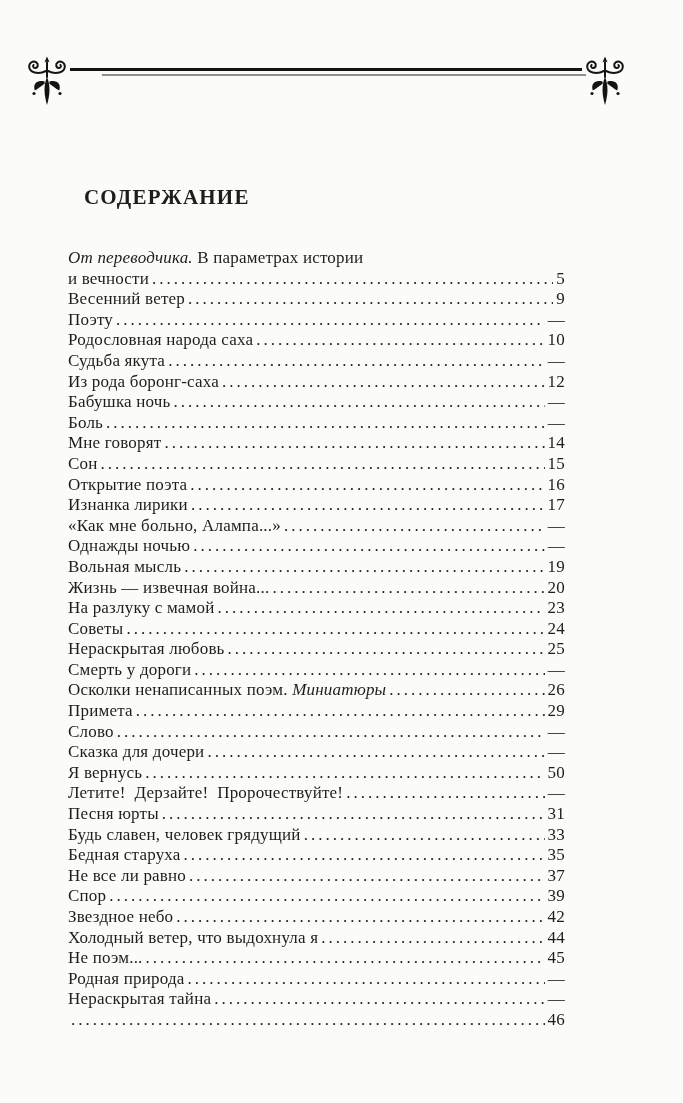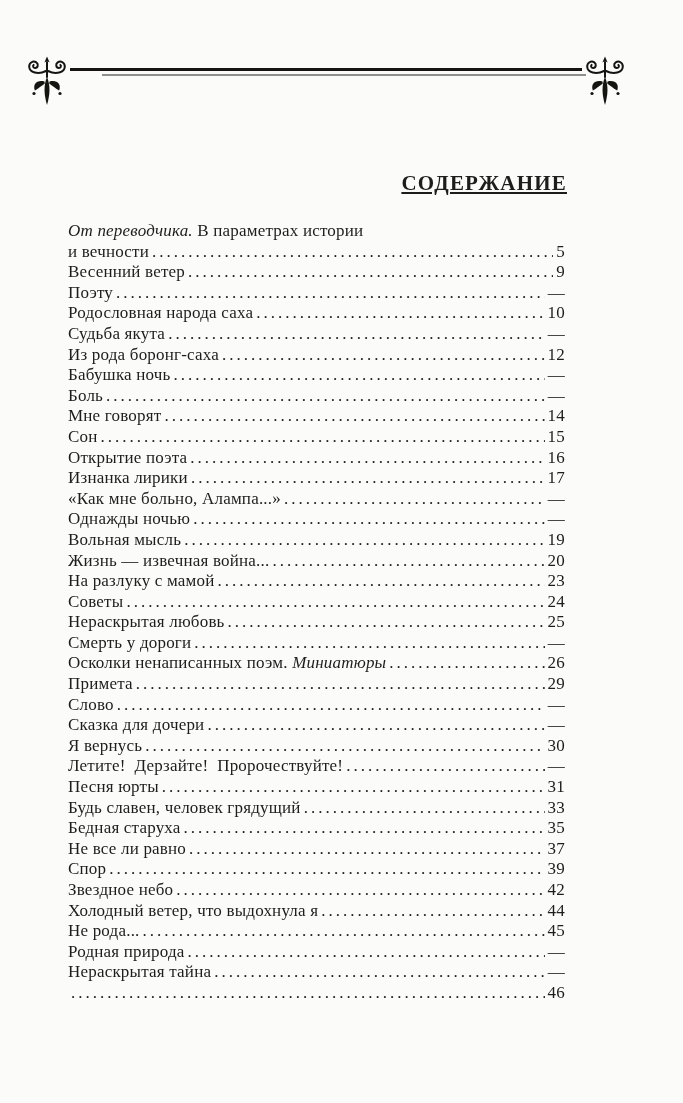--- a/index.html
+++ b/index.html
@@ -23,27 +23,27 @@
     position:absolute;top:56px;left:24px;width:604px;
     display:flex;align-items:flex-start;
   }
   .orn{width:46px;height:54px;flex:0 0 auto;}
   .orn.flip{transform:scaleX(-1);}
   .rules{flex:1;padding-top:12px;min-width:0;}
   .rule-main{height:3px;background:var(--rule);}
   .rule-shadow{height:2px;background:var(--rule-shadow);margin:3px -4px 0 32px;}
   
   .title{
-    position:absolute;top:169px;left:68px;width:497px;margin:2px;
-    text-align:right;
-    font-size:21px;font-weight:700;letter-spacing:1.2px;text-decoration:underline;
+    position:absolute;top:169px;left:68px;width:497px;margin:16px;
+    text-align:left;
+    font-size:21px;font-weight:700;letter-spacing:1.2px;
   }
   
   .toc{
-    position:absolute;top:221px;left:68px;width:497px;
+    position:absolute;top:248px;left:68px;width:497px;
     font-size:17px;letter-spacing:0.2px;
   }
   .toc-line{
     display:flex;align-items:baseline;
     height:20.6px;overflow:hidden;
   }
   .toc-label{white-space:pre;}
   .toc-label .it{font-style:italic;}
   .toc-dots{flex:1;overflow:hidden;white-space:nowrap;margin:0 1px 0 3px;}
   .toc-dots::after{
@@ -206,21 +206,21 @@
         <span class="toc-page">—</span>
       </div>
       <div class="toc-line">
         <span class="toc-label"><span>Сказка для дочери</span></span>
         <span class="toc-dots"></span>
         <span class="toc-page">—</span>
       </div>
       <div class="toc-line">
         <span class="toc-label"><span>Я вернусь</span></span>
         <span class="toc-dots"></span>
-        <span class="toc-page">30</span>
+        <span class="toc-page">50</span>
       </div>
       <div class="toc-line">
         <span class="toc-label"><span>Летите!  Дерзайте!  Пророчествуйте!</span></span>
         <span class="toc-dots"></span>
         <span class="toc-page">—</span>
       </div>
       <div class="toc-line">
         <span class="toc-label"><span>Песня юрты</span></span>
         <span class="toc-dots"></span>
         <span class="toc-page">31</span>
@@ -249,21 +249,21 @@
         <span class="toc-label"><span>Звездное небо</span></span>
         <span class="toc-dots"></span>
         <span class="toc-page">42</span>
       </div>
       <div class="toc-line">
         <span class="toc-label"><span>Холодный ветер, что выдохнула я</span></span>
         <span class="toc-dots"></span>
         <span class="toc-page">44</span>
       </div>
       <div class="toc-line">
-        <span class="toc-label"><span>Не рода...</span></span>
+        <span class="toc-label"><span>Не поэм...</span></span>
         <span class="toc-dots"></span>
         <span class="toc-page">45</span>
       </div>
       <div class="toc-line">
         <span class="toc-label"><span>Родная природа</span></span>
         <span class="toc-dots"></span>
         <span class="toc-page">—</span>
       </div>
       <div class="toc-line">
         <span class="toc-label"><span>Нераскрытая тайна</span></span>

